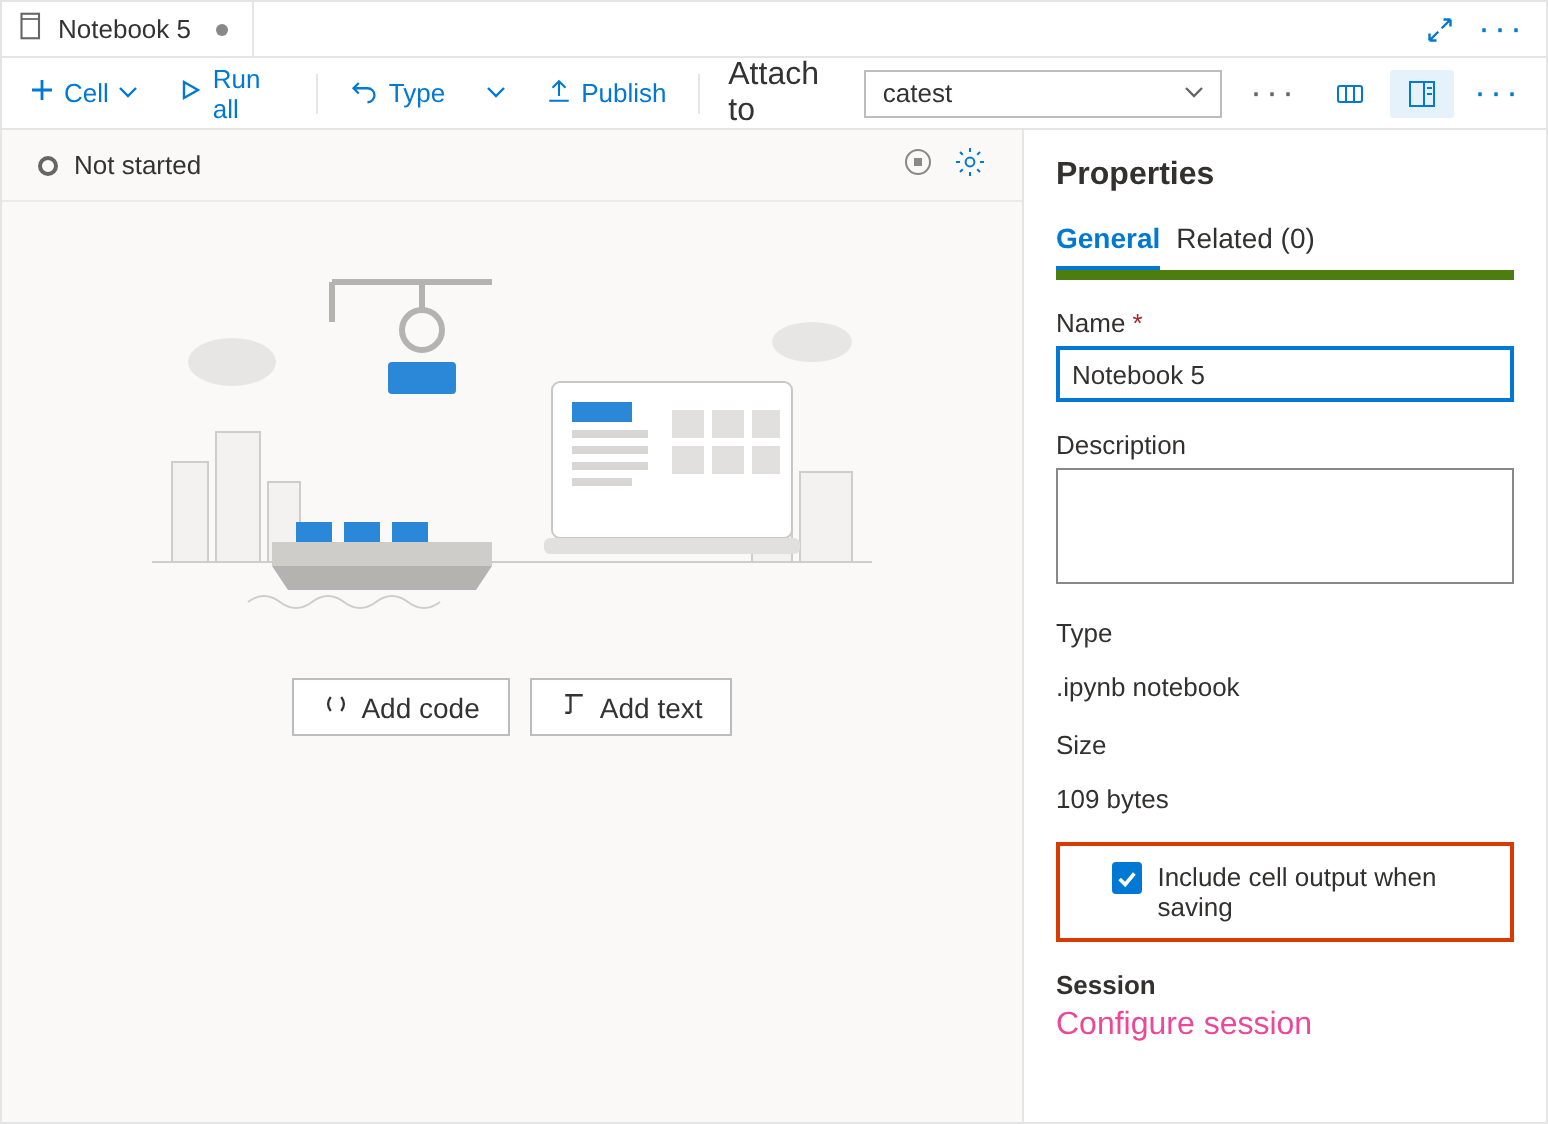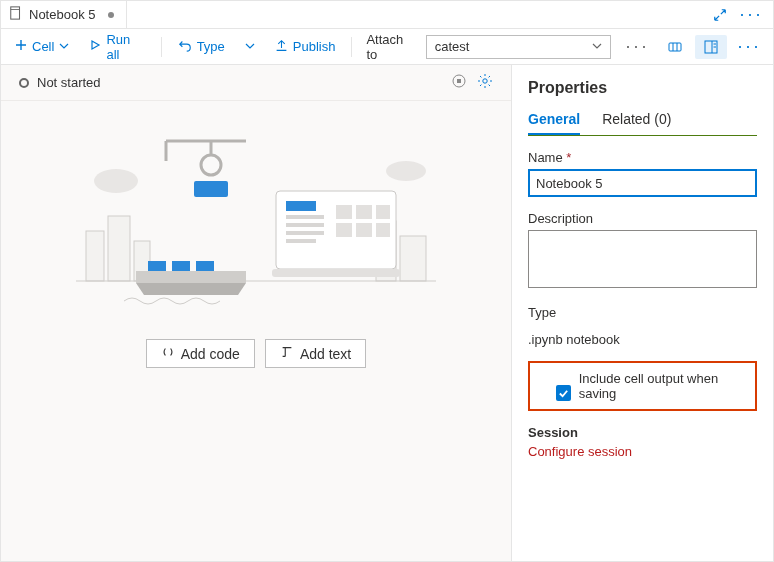--- a/index.html
+++ b/index.html
@@ -12,21 +12,21 @@
 .tab-bar .spacer { flex: 1; }
 .tab-bar .tab-actions { display: flex; align-items: center; gap: 12px; padding: 0 10px; color: #0078d4; }
 .icon-btn { cursor: pointer; display: inline-flex; align-items: center; }
 
 .toolbar { height: 36px; border-bottom: 1px solid #e5e5e5; display: flex; align-items: center;
            padding: 0 6px; gap: 4px; font-size: 13px; }
 .tool    { display: flex; align-items: center; gap: 5px; padding: 4px 8px; color: #0078d4; cursor: pointer;
            border-radius: 2px; }
 .tool.active { background: #e5f1fb; }
 .sep     { width: 1px; height: 20px; background: #e5e5e5; margin: 0 4px; }
-.attach-label { color: #333; font-size: 13px; padding: 0 6px; }
+.attach-label { color: #333; font-size: 16px; padding: 0 6px; }
 .attach-select{ display: flex; align-items: center; justify-content: space-between; width: 192px; height: 24px;
                 border: 1px solid #bdbdbd; padding: 0 8px; font-size: 13px; color: #333; background: #fff; cursor: pointer; }
 
 .main { display: flex; height: calc(100% - 64px); }
 .editor-pane { flex: 1; display: flex; flex-direction: column; background: #faf9f8; }
 .status-row { height: 36px; display: flex; align-items: center; padding: 0 18px; gap: 8px;
               font-size: 13px; color: #333; border-bottom: 1px solid #edebe9; }
 .status-dot{ width: 10px; height: 10px; border-radius: 50%; border: 2px solid #666; }
 .status-row .spacer { flex: 1; }
 .status-icons { display:flex; gap:10px; color:#666; }
@@ -34,37 +34,37 @@
 .empty-area { flex: 1; display: flex; flex-direction: column; align-items: center; justify-content: flex-start;
               padding: 20px 30px; }
 .illus { width: 360px; height: 200px; }
 .code-buttons { display: flex; gap: 10px; margin-top: 18px; }
 .ghost-btn    { display: flex; align-items: center; gap: 6px; border: 1px solid #bdbdbd; background: #fff;
                 padding: 5px 14px; font-size: 14px; color: #333; cursor: pointer; }
 
 .properties { width: 262px; border-left: 1px solid #e5e5e5; padding: 14px 16px 10px 16px; overflow-y: auto;
               font-size: 14px; color: #323130; }
 .properties h2 { font-size: 16px; font-weight: 600; margin-bottom: 14px; }
-.p-tabs     { display: flex; gap: 22px; border-bottom: 1px solid #4d7c0f; margin-bottom: 14px; }
+.p-tabs     { display: flex; gap: 8px; border-bottom: 5px solid #4d7c0f; margin-bottom: 14px; }
 .p-tab      { font-size: 14px; padding-bottom: 6px; color: #323130; cursor: pointer; }
 .p-tab.active { color: #0078d4; border-bottom: 2px solid #0078d4; font-weight: 600; }
 .field-label{ font-size: 13px; color: #323130; margin-bottom: 4px; }
 .required::after { content: " *"; color: #a4262c; }
 .text-input { width: 100%; height: 28px; border: 2px solid #0078d4; padding: 0 6px; font-size: 13px;
               color: #323130; outline: none; }
 .textarea   { width: 100%; height: 58px; border: 1px solid #8a8886; padding: 4px 6px; font-size: 13px;
               resize: none; }
 .kv         { margin-bottom: 14px; }
 .kv .val    { font-size: 13px; color: #323130; margin-top: 12px; }
 .settings-box { border: 2px solid #d83b01; padding: 8px 10px; margin-bottom: 14px; }
 .settings-title { font-weight: 600; font-size: 14px; margin-bottom: 6px; }
-.check-row  { display: flex; align-items: flex-end; gap: 8px; font-size: 13px; padding-left: 16px; }
+.check-row  { display: flex; align-items: flex-start; gap: 8px; font-size: 13px; padding-left: 16px; }
 .checkbox   { width: 16px; height: 16px; background: #0078d4; display: flex; align-items: center;
               justify-content: center; color: #fff; border-radius: 2px; cursor: pointer; }
-.link       { color: #b91c1c; font-size: 13px; cursor: pointer; }
+.link       { color: #ec4899; font-size: 16px; cursor: pointer; }
 </style>
 </head>
 <body>
 
 <div class="tab-bar">
   <div class="tab">
     <span>
       <svg width="14" height="14" viewBox="0 0 16 16">
           <rect x="2" y="1" width="10" height="14" fill="none" stroke="#666" stroke-width="1.2"></rect>
           <line x1="2" y1="4" x2="12" y2="4" stroke="#666"></line>
@@ -267,20 +267,24 @@
       <input class="text-input" value="Notebook 5" style="">
     </div>
     <div class="kv">
       <div class="field-label">Description</div>
       <textarea class="textarea" style=""></textarea>
     </div>
     <div class="kv">
       <div class="field-label">Type</div>
       <div class="val">.ipynb notebook</div>
     </div>
+    <div class="kv">
+      <div class="field-label">Size</div>
+      <div class="val">109 bytes</div>
+    </div>
     <div class="settings-box">
       <div class="check-row">
         <span class="checkbox">
           <svg width="11" height="11" viewBox="0 0 12 12">
               <path d="M2 6l3 3 5-6" stroke="#fff" fill="none" stroke-width="2"></path>
             </svg>
         </span>
         <span>Include cell output when saving</span>
       </div>
     </div>

